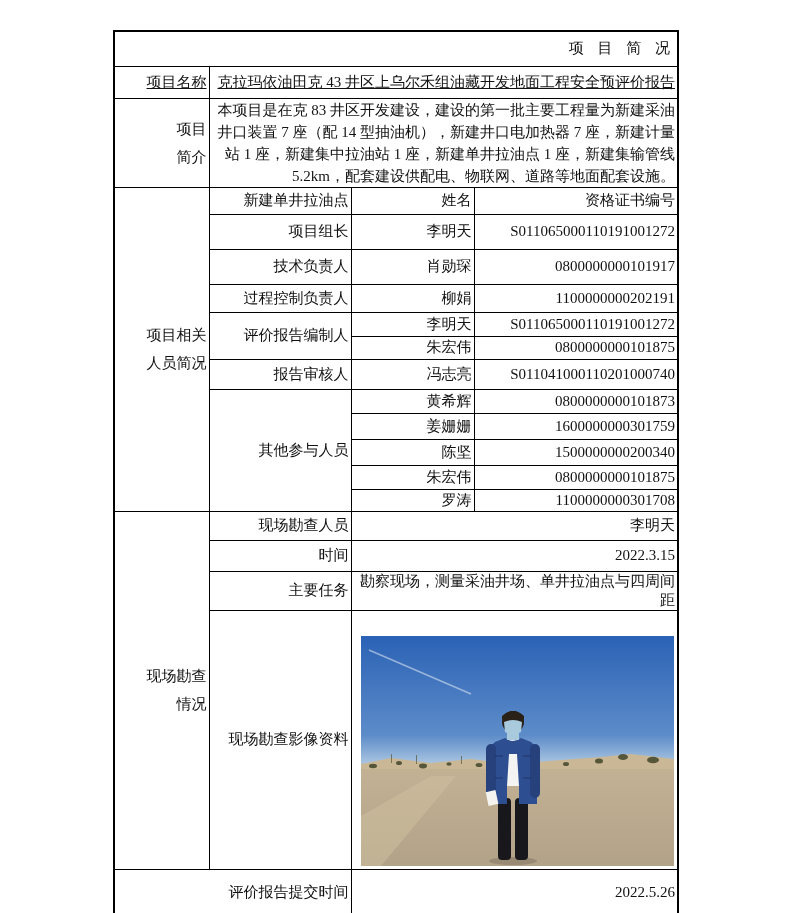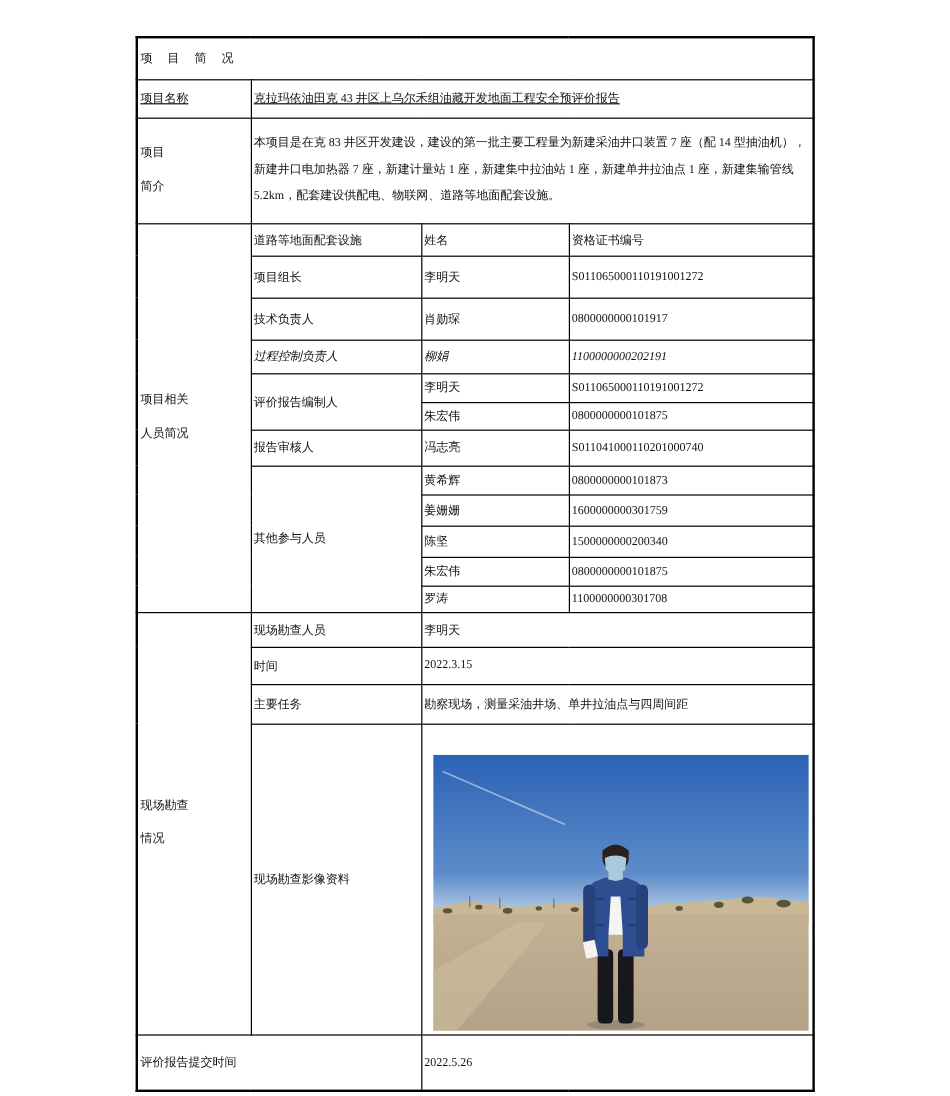--- a/index.html
+++ b/index.html
@@ -17,23 +17,23 @@
     position: absolute;
     left: 113px;
     top: 30px;
     width: 564px;
     border-collapse: collapse;
     table-layout: fixed;
     border: 2px solid #000000;
   }
   table.doc td, table.doc th {
     border: 1px solid #000000;
-    text-align: left;
+    text-align: right;
     vertical-align: middle;
-    font-size: 10px;
+    font-size: 15px;
     font-weight: normal;
     overflow: hidden;
     padding: 0 2px;
   }
   td.title-cell {
     font-size: 17px;
     font-weight: bold;
     letter-spacing: 5px;
   }
   th.phead { font-weight: bold; font-size: 14px; }
@@ -45,21 +45,21 @@
     vertical-align: middle;
   }
   td.cert { font-size: 14px; letter-spacing: 0px; }
   
   tr.r-title  { height: 35px; }
   tr.r-name   { height: 32px; text-decoration: underline; }
   tr.r-intro  { height: 88px; }
   tr.r-phead  { height: 27px; }
   tr.r-p1 { height: 35px; }
   tr.r-p2 { height: 35px; }
-  tr.r-p3 { height: 28px; font-style: italic; }
+  tr.r-p3 { height: 28px; }
   tr.r-p4 { height: 24px; }
   tr.r-p5 { height: 23px; }
   tr.r-p6 { height: 30px; }
   tr.r-o1 { height: 24px; }
   tr.r-o2 { height: 26px; }
   tr.r-o3 { height: 26px; }
   tr.r-o4 { height: 24px; }
   tr.r-o5 { height: 22px; }
   tr.r-s1 { height: 29px; }
   tr.r-s2 { height: 31px; }
@@ -98,21 +98,21 @@
 
     <tr class="r-intro">
       <td class="multiline">项目
 简介</td>
       <td class="intro-cell" colspan="3">本项目是在克 83 井区开发建设，建设的第一批主要工程量为新建采油井口装置 7 座（配 14 型抽油机），新建井口电加热器 7 座，新建计量站 1 座，新建集中拉油站 1 座，新建单井拉油点 1 座，新建集输管线 5.2km，配套建设供配电、物联网、道路等地面配套设施。</td>
     </tr>
 
     <tr class="r-phead">
       <td class="multiline" rowspan="12">项目相关
 人员简况</td>
-      <th class="phead">道路等地面配套设施</th>
+      <th class="phead">新建单井拉油点</th>
       <th class="phead">姓名</th>
       <th class="phead">资格证书编号</th>
     </tr>
 
     <tr class="r-p1">
       <td>项目组长</td>
       <td>李明天</td>
       <td class="cert">S011065000110191001272</td>
     </tr>
     <tr class="r-p2">

